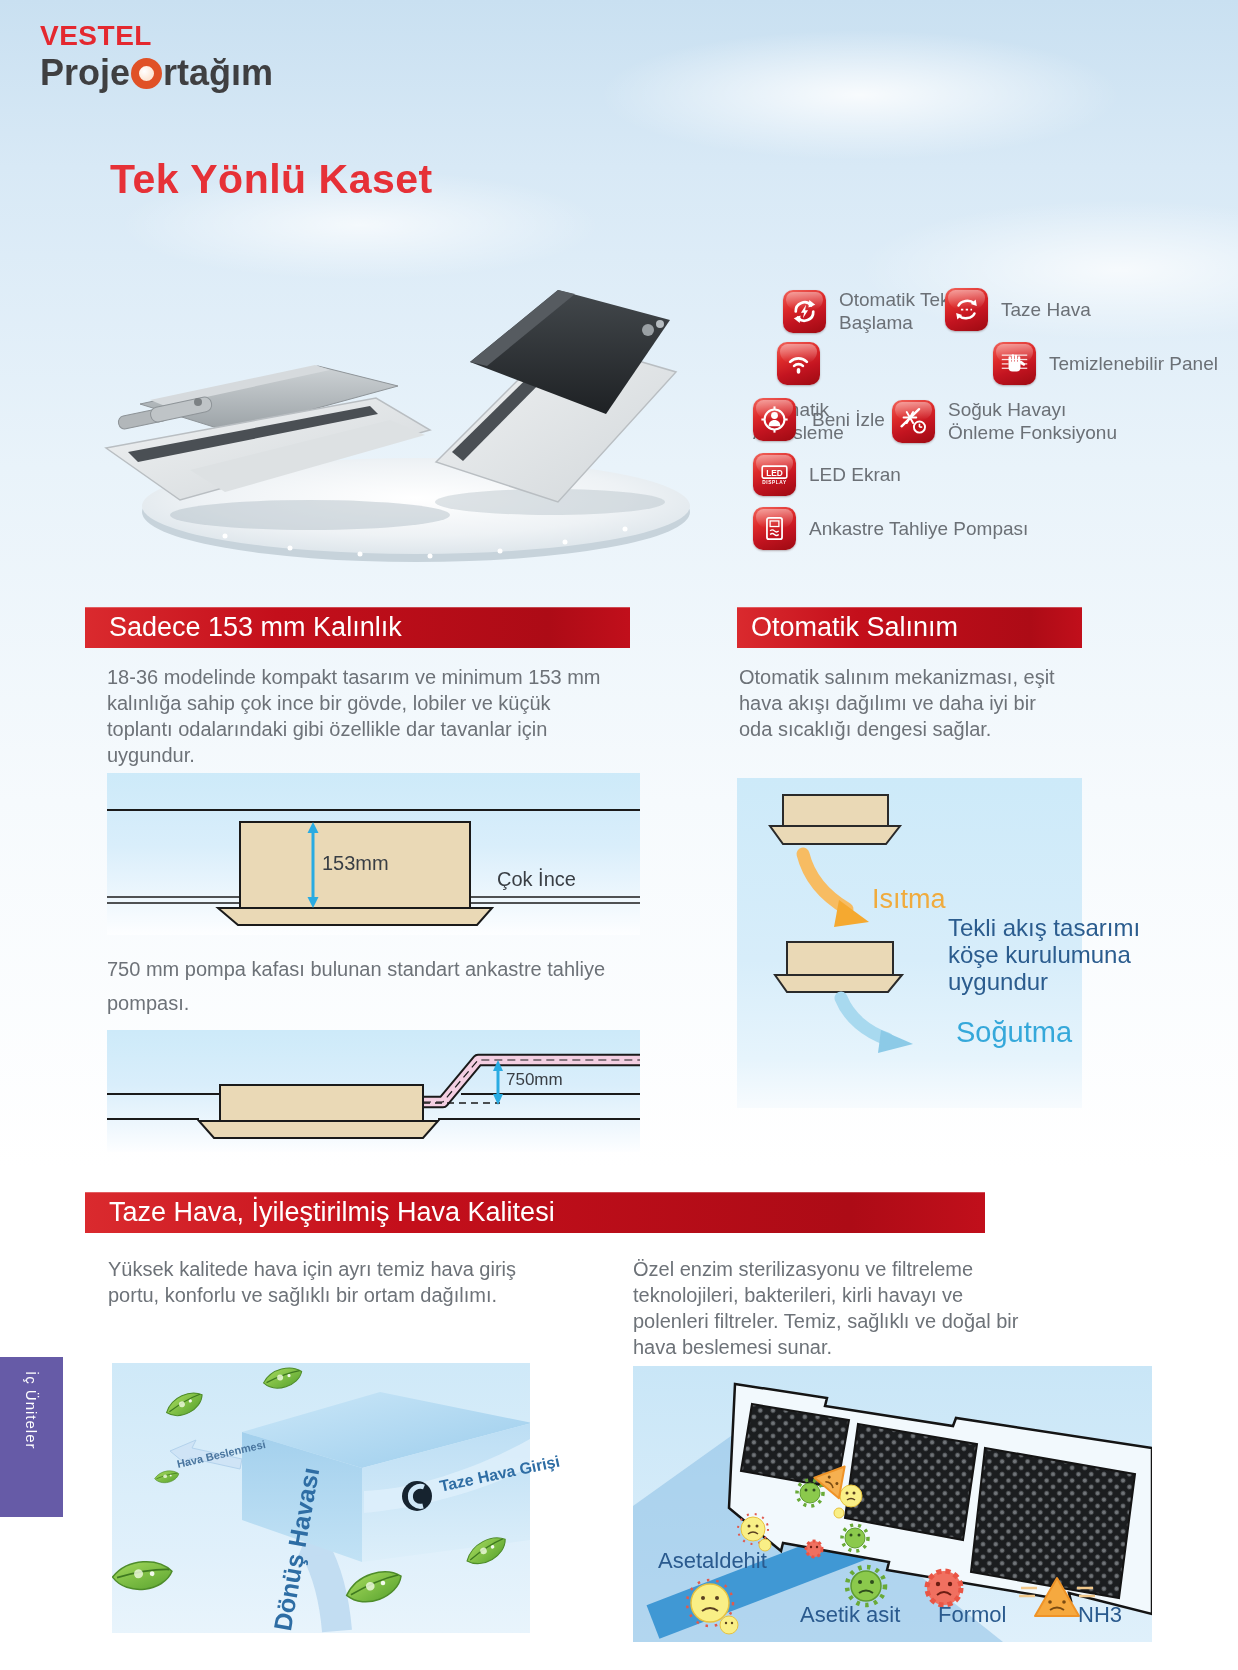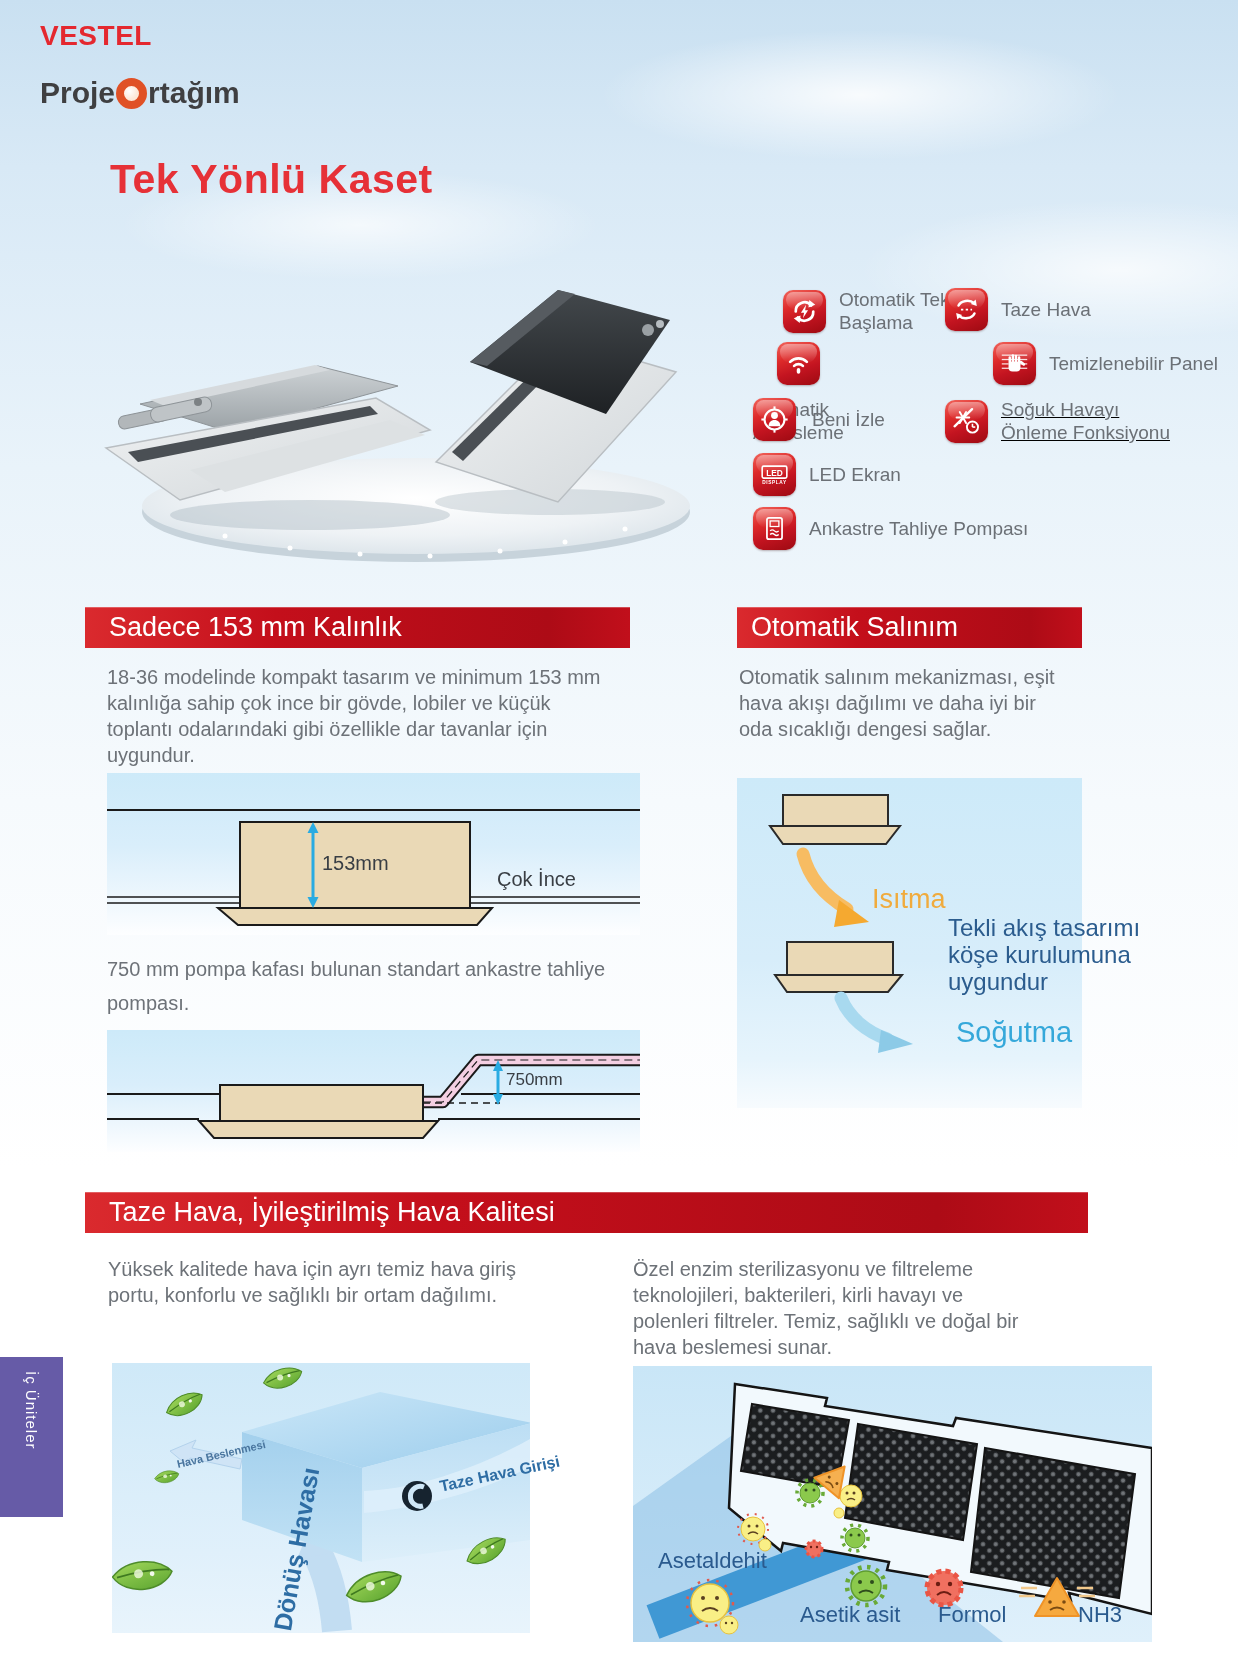--- a/index.html
+++ b/index.html
@@ -3,21 +3,21 @@
 <meta charset="utf-8">
 <style>
   html,body{margin:0;padding:0;background:#fff;}
   #page{position:relative;width:1238px;height:1670px;overflow:hidden;
         font-family:"Liberation Sans",sans-serif;
         background:linear-gradient(180deg,#c9e0f1 0%,#d8e9f6 10%,#e9f3fa 28%,#f6fafd 48%,#ffffff 70%,#ffffff 100%);padding-left:30px;}
   .cloud{position:absolute;border-radius:50%;pointer-events:none;}
   .abs{position:absolute;}
   
   .logo{position:absolute;left:40px;top:20px;font-size:28px;font-weight:700;color:#e4282f;letter-spacing:.5px;}
-  .tagline{position:absolute;left:40px;top:52px;font-size:30px;font-weight:700;color:#3f3f41;display:flex;align-items:center;margin-top:24px;}
+  .tagline{position:absolute;left:40px;top:52px;font-size:36px;font-weight:700;color:#3f3f41;display:flex;align-items:center;}
   .oring{display:inline-block;width:15px;height:15px;border:8px solid #e05126;border-radius:50%;margin:0 1px;
          background:radial-gradient(circle at 35% 35%, #fff 0%, #fde8d8 60%);}
   .title{position:absolute;left:110px;top:156px;font-size:41px;font-weight:700;color:#e63137;letter-spacing:.5px;}
   
   .feat-row{position:absolute;display:flex;align-items:center;gap:13px;}
   .tile{position:relative;width:43px;height:43px;border-radius:10px;flex:0 0 auto;
         background:linear-gradient(160deg,#f2655c 0%,#dd2a2a 35%,#c31420 62%,#9d0a12 100%);
         box-shadow:0 1px 2px rgba(60,20,20,.3);}
   .tile svg{position:absolute;left:4px;top:4px;}
   .tile::after{content:'';position:absolute;left:3px;right:3px;top:2px;height:44%;border-radius:8px 8px 12px 12px;
@@ -201,21 +201,21 @@
           <rect x="18.4" y="10.5" width="3.1" height="11.5" rx="1.5"></rect>
           <rect x="22.3" y="11" width="3.1" height="11" rx="1.5"></rect>
           <rect x="26.2" y="13" width="3.1" height="9" rx="1.5"></rect>
           <rect x="28.5" y="18.5" width="8" height="3.4" rx="1.7" transform="rotate(38 30 20)"></rect>
           <rect x="14.5" y="19.5" width="15" height="12.5" rx="5"></rect>
         </g>
       </svg>
     </div>
     <div class="feat-label">Temizlenebilir Panel</div>
   </div>
-  <div class="feat-row" style="left:945px;top:398px;text-decoration:underline;">
+  <div class="feat-row" style="left:892px;top:398px;">
     <div class="tile">
       <svg width="35" height="35" viewBox="0 0 44 44">
         <g stroke="#fff" stroke-width="2.4" stroke-linecap="round">
           <line x1="9.5" y1="17" x2="25.5" y2="17"></line>
           <line x1="13.5" y1="10" x2="21.5" y2="24"></line>
           <line x1="21.5" y1="10" x2="13.5" y2="24"></line>
         </g>
         <line x1="7" y1="28" x2="29" y2="6.5" stroke="#fff" stroke-width="3" stroke-linecap="round"></line>
         <circle cx="29.5" cy="29" r="7" fill="#bf1219" stroke="#fff" stroke-width="2.4"></circle>
         <line x1="29.5" y1="29" x2="29.5" y2="24.8" stroke="#fff" stroke-width="2"></line>
@@ -301,21 +301,21 @@
         <polygon points="144,252 176,266 141,275" fill="#8ccae7"></polygon>
       </g>
     </svg>
   </div>
   <div class="heat-label" style="left:872px;top:884px;">Isıtma</div>
   <div class="note-blue" style="left:948px;top:914px;">Tekli akış tasarımı
 köşe kurulumuna
 uygundur</div>
   <div class="cool-label" style="left:956px;top:1016px;">Soğutma</div>
 
-  <div class="banner" style="left:85px;top:1192px;width:1003px;">Taze Hava, İyileştirilmiş Hava Kalitesi</div>
+  <div class="banner" style="left:85px;top:1192px;width:900px;">Taze Hava, İyileştirilmiş Hava Kalitesi</div>
   <div class="body-text" style="left:108px;top:1256px;width:408px;text-align:justify;white-space:normal;">Yüksek kalitede hava için ayrı temiz hava giriş portu, konforlu ve sağlıklı bir ortam dağılımı.</div>
   <div class="body-text" style="left:633px;top:1256px;width:450px;">Özel enzim sterilizasyonu ve filtreleme
 teknolojileri, bakterileri, kirli havayı ve
 polenleri filtreler. Temiz, sağlıklı ve doğal bir
 hava beslemesi sunar.</div>
 
   <div class="img-panel" style="left:112px;top:1363px;width:418px;height:270px;background:linear-gradient(180deg,#cfe9f8,#e0f0fb 70%,#e8f4fc);">
     <svg width="418" height="270" viewBox="0 0 418 270">
       <defs>
         <linearGradient id="lg" x1="0" y1="0" x2="1" y2="1">

